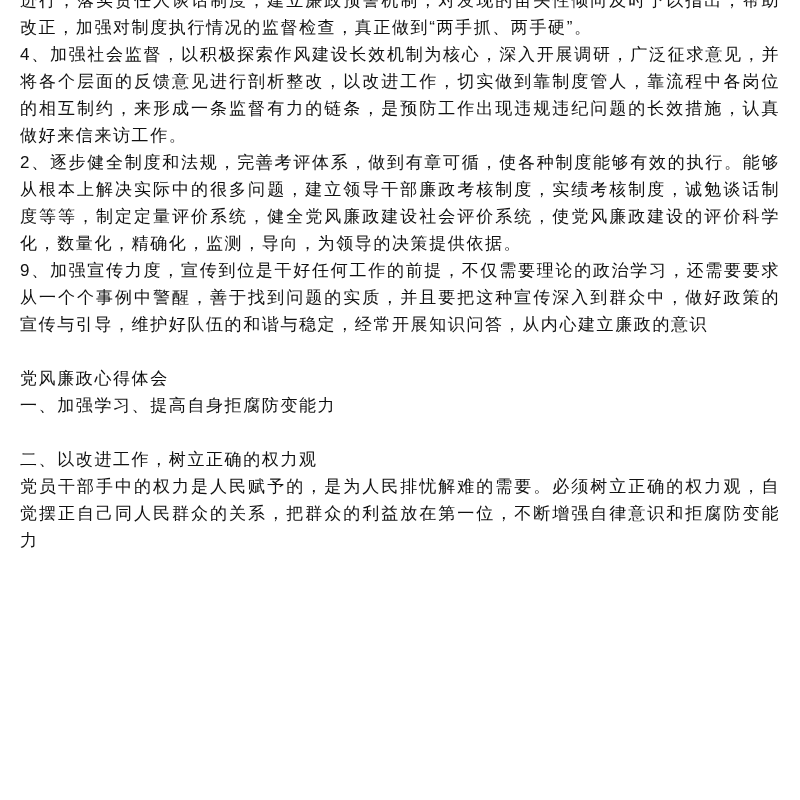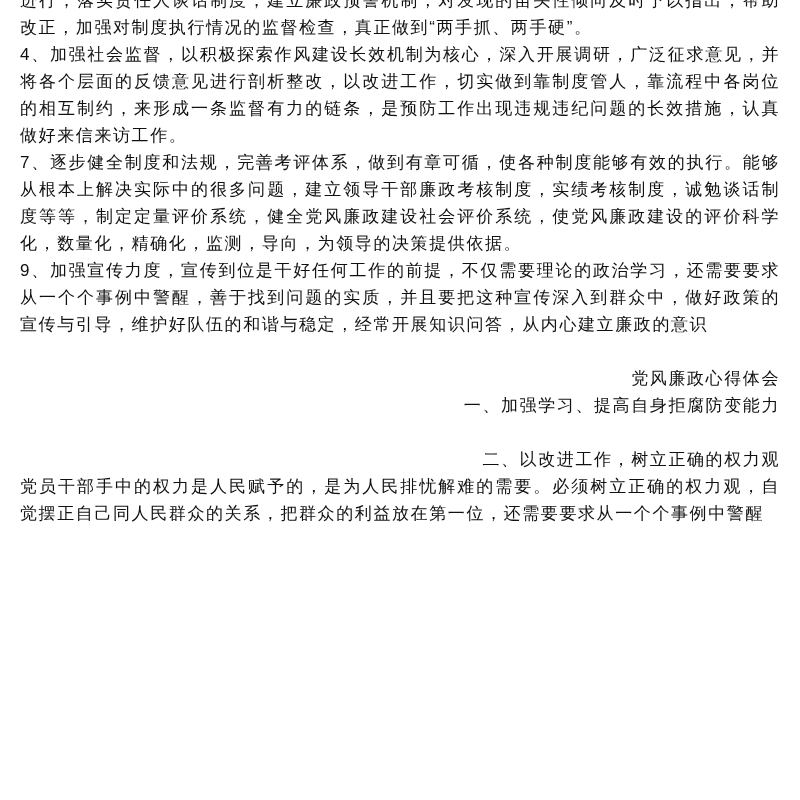--- a/index.html
+++ b/index.html
@@ -23,30 +23,30 @@
     line-height: 27px;
     letter-spacing: 1.6px;
     text-align: justify;
     word-break: break-all;
   }
   .page p {
     margin: 0;
     min-height: 27px;
   }
   .page p.heading {
-    text-align: right;
+    text-align: left;
   }
 </style>
 </head>
 <body>
 
 <div class="page">
   <p>进行，落实责任人谈话制度，建立廉政预警机制，对发现的苗头性倾向及时予以指出，帮助改正，加强对制度执行情况的监督检查，真正做到“两手抓、两手硬”。</p>
   <p>4、加强社会监督，以积极探索作风建设长效机制为核心，深入开展调研，广泛征求意见，并将各个层面的反馈意见进行剖析整改，以改进工作，切实做到靠制度管人，靠流程中各岗位的相互制约，来形成一条监督有力的链条，是预防工作出现违规违纪问题的长效措施，认真做好来信来访工作。</p>
-  <p>7、逐步健全制度和法规，完善考评体系，做到有章可循，使各种制度能够有效的执行。能够从根本上解决实际中的很多问题，建立领导干部廉政考核制度，实绩考核制度，诚勉谈话制度等等，制定定量评价系统，健全党风廉政建设社会评价系统，使党风廉政建设的评价科学化，数量化，精确化，监测，导向，为领导的决策提供依据。</p>
+  <p>2、逐步健全制度和法规，完善考评体系，做到有章可循，使各种制度能够有效的执行。能够从根本上解决实际中的很多问题，建立领导干部廉政考核制度，实绩考核制度，诚勉谈话制度等等，制定定量评价系统，健全党风廉政建设社会评价系统，使党风廉政建设的评价科学化，数量化，精确化，监测，导向，为领导的决策提供依据。</p>
   <p>9、加强宣传力度，宣传到位是干好任何工作的前提，不仅需要理论的政治学习，还需要要求从一个个事例中警醒，善于找到问题的实质，并且要把这种宣传深入到群众中，做好政策的宣传与引导，维护好队伍的和谐与稳定，经常开展知识问答，从内心建立廉政的意识</p>
   <p class="blank"></p>
   <p class="heading">党风廉政心得体会</p>
   <p class="heading">一、加强学习、提高自身拒腐防变能力</p>
   <p class="blank"></p>
   <p class="heading">二、以改进工作，树立正确的权力观</p>
-  <p>党员干部手中的权力是人民赋予的，是为人民排忧解难的需要。必须树立正确的权力观，自觉摆正自己同人民群众的关系，把群众的利益放在第一位，还需要要求从一个个事例中警醒</p>
+  <p>党员干部手中的权力是人民赋予的，是为人民排忧解难的需要。必须树立正确的权力观，自觉摆正自己同人民群众的关系，把群众的利益放在第一位，不断增强自律意识和拒腐防变能力</p>
 </div>
 
 </body></html>

